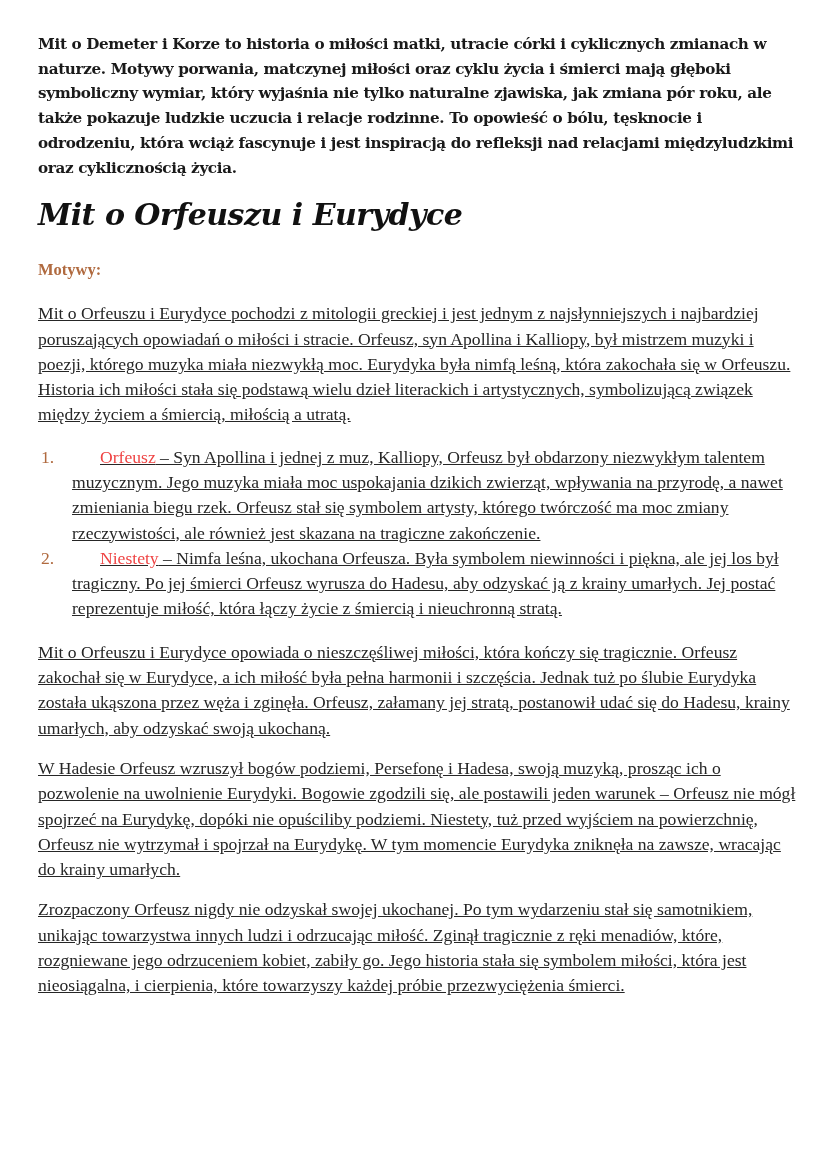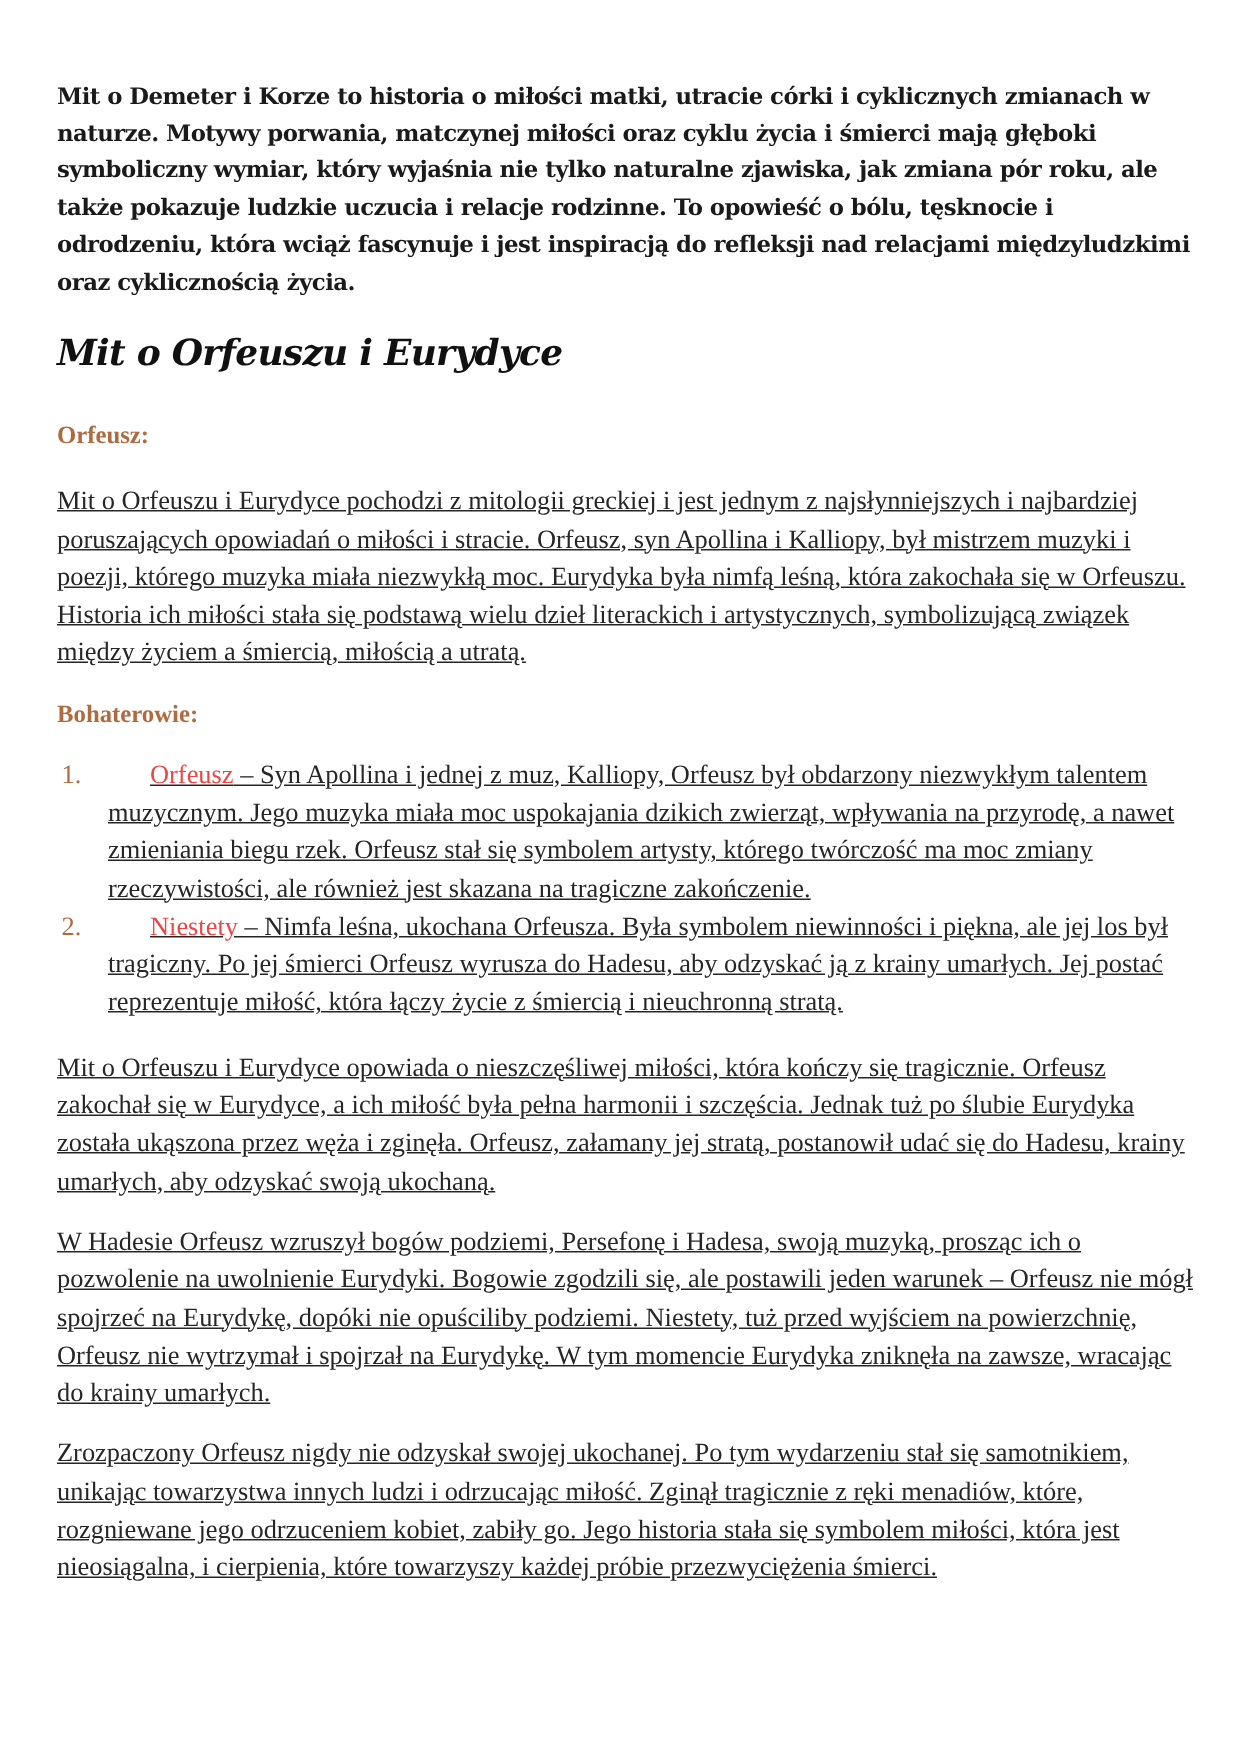--- a/index.html
+++ b/index.html
@@ -1,24 +1,24 @@
 <!DOCTYPE html>
 <html><head>
 <meta charset="utf-8">
 <style>
   html, body { margin: 0; padding: 0; background: #ffffff; }
   body { width: 828px; height: 1170px; overflow: hidden; position: relative; }
-  .page { position: absolute; left: 38px; top: 52px; width: 760px; color: #1f1f1f; }
+  .page { position: absolute; left: 38px; top: 32px; width: 760px; color: #1f1f1f; }
   .intro {
     font-family: "DejaVu Serif", serif; font-weight: bold; font-size: 15.2px;
     line-height: 24.7px; color: #1a1a1a; margin: 0; letter-spacing: -0.35px;
   }
   .title {
     font-family: "DejaVu Serif", serif; font-style: italic;
-    font-size: 24px; color: #111; margin: 12px 0 0 0; height: 46px; line-height: 46px;
+    font-size: 30px; color: #111; margin: 12px 0 0 0; height: 46px; line-height: 46px;
     letter-spacing: -0.5px;
   }
   .sect {
     font-family: "Liberation Serif", serif; color: #b06a3f; font-size: 16.5px;
     margin: 0; line-height: 22px;
   }
   .body {
     font-family: "Liberation Serif", serif; font-size: 17.6px; line-height: 25.3px;
     color: #262626; margin: 0; text-decoration: underline;
   }
@@ -28,24 +28,23 @@
   .name { color: #ef4444; margin-left: 28px; }
 </style>
 </head>
 <body>
 
 <div class="page">
   <p class="intro">Mit o Demeter i Korze to historia o miłości matki, utracie córki i cyklicznych zmianach w naturze. Motywy porwania, matczynej miłości oraz cyklu życia i śmierci mają głęboki symboliczny wymiar, który wyjaśnia nie tylko naturalne zjawiska, jak zmiana pór roku, ale także pokazuje ludzkie uczucia i relacje rodzinne. To opowieść o bólu, tęsknocie i odrodzeniu, która wciąż fascynuje i jest inspiracją do refleksji nad relacjami międzyludzkimi oraz cyklicznością życia.</p>
 
   <h1 class="title">Mit o Orfeuszu i Eurydyce</h1>
 
-  <h2 class="sect" style="margin-top:21px">Orfeusz:</h2>
+  <h2 class="sect" style="margin-top:21px">Motywy:</h2>
   <p class="body" style="margin-top:20px"> Mit o Orfeuszu i Eurydyce pochodzi z mitologii greckiej i jest jednym z najsłynniejszych i najbardziej poruszających opowiadań o miłości i stracie. Orfeusz, syn Apollina i Kalliopy, był mistrzem muzyki i poezji, którego muzyka miała niezwykłą moc. Eurydyka była nimfą leśną, która zakochała się w Orfeuszu. Historia ich miłości stała się podstawą wielu dzieł literackich i artystycznych, symbolizującą związek między życiem a śmiercią, miłością a utratą.</p>
 
-  <h2 class="sect" style="margin-top:17px">Bohaterowie:</h2>
   <ol class="list" style="margin-top:17px">
     <li>
       <span class="num">1.</span>
       <span class="body"><span class="name">Orfeusz</span><span> – Syn Apollina i jednej z muz, Kalliopy, Orfeusz był obdarzony niezwykłym talentem muzycznym. Jego muzyka miała moc uspokajania dzikich zwierząt, wpływania na przyrodę, a nawet zmieniania biegu rzek. Orfeusz stał się symbolem artysty, którego twórczość ma moc zmiany rzeczywistości, ale również jest skazana na tragiczne zakończenie.</span></span>
     </li>
     <li>
       <span class="num">2.</span>
       <span class="body"><span class="name">Niestety</span><span> – Nimfa leśna, ukochana Orfeusza. Była symbolem niewinności i piękna, ale jej los był tragiczny. Po jej śmierci Orfeusz wyrusza do Hadesu, aby odzyskać ją z krainy umarłych. Jej postać reprezentuje miłość, która łączy życie z śmiercią i nieuchronną stratą.</span></span>
     </li>
   </ol>

